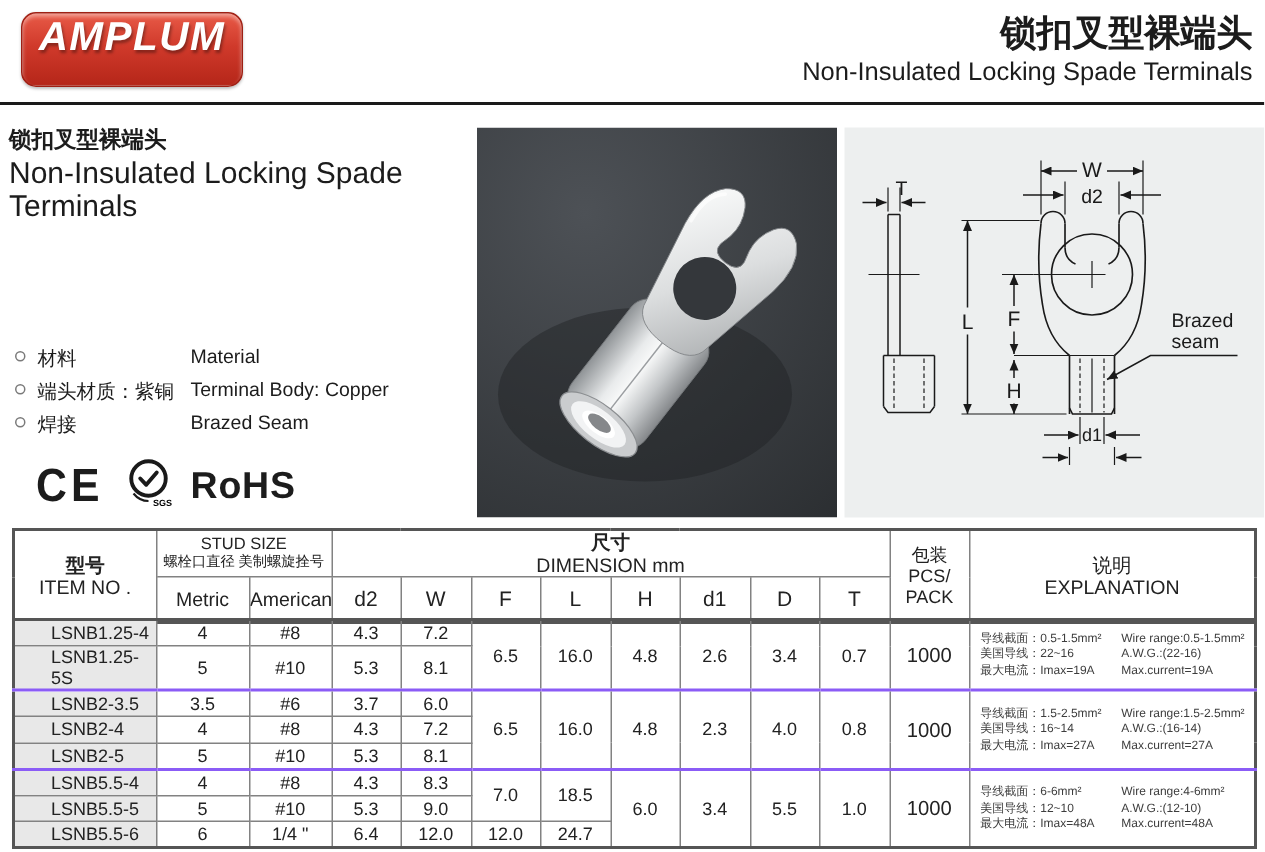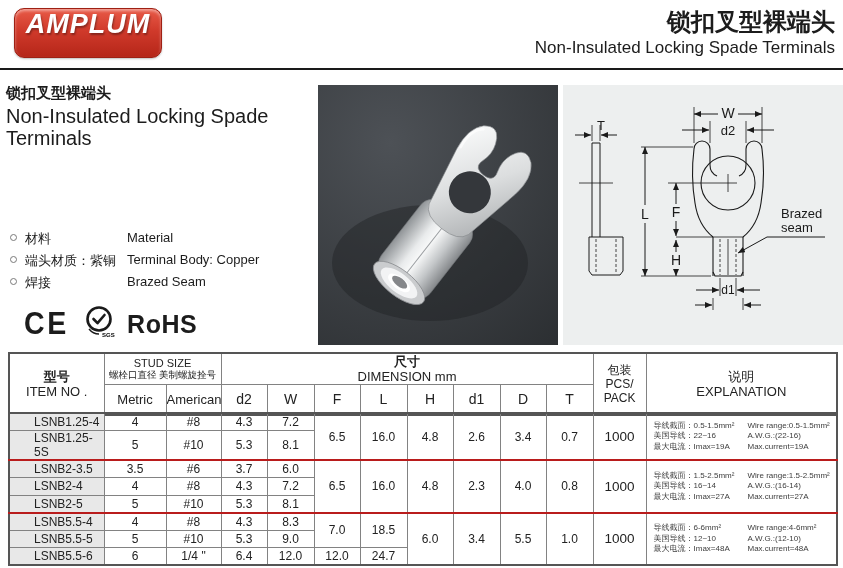--- a/index.html
+++ b/index.html
@@ -52,21 +52,21 @@
   .head-table .h1 th { height:26px; }
   .head-table .h2 th { height:30px;margin-top:48px; }
   .hd-cn { font-size:13px; font-weight:bold; line-height:15px; }
   .hd-en { font-size:13px; line-height:15px; }
   .hd-small { font-size:11px; line-height:12px; }
   .hd-xsmall { font-size:9.5px; line-height:12px; }
   .hd-dim { font-size:14px; }
   .pk { font-size:12px; line-height:14px; }
   .body-table td { height:17.5px; }
   .body-table td.item { background:#e8e8e8; text-align:left; padding-left:24px; font-size:12px; }
-  .body-table tr.gs td { border-top:2px solid #b91c1c; }
+  .body-table tr.gs td { border-top:2px solid #8b5cf6; }
   .pcs { font-size:13.5px;text-align:center; }
   .expl-wrap { display:flex; align-items:center; gap:6px; padding-left:7px; text-align:left; }
   .expl-col { font-size:8px; line-height:10.5px; color:#3d3d3d; white-space:nowrap; }
   .expl-col.cn { width:88px; }
 </style>
 </head>
 <body>
 
 <div class="page">
 

